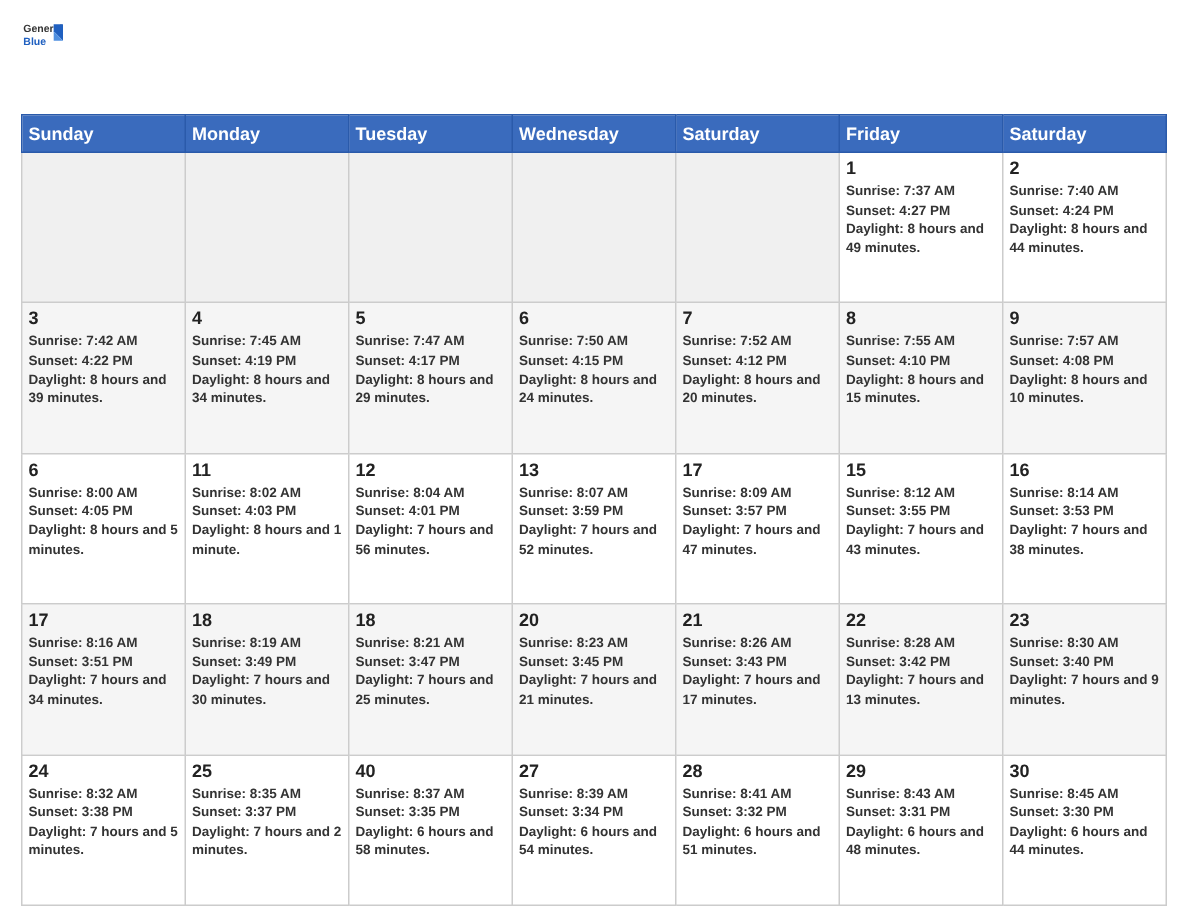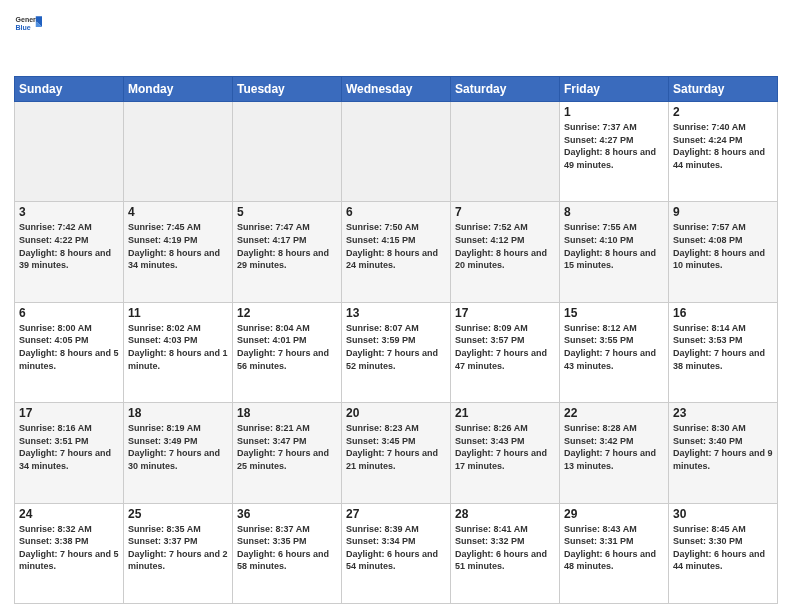--- a/index.html
+++ b/index.html
@@ -233,21 +233,21 @@
         <tr>
           <td>
             <span class="day-num">24</span>
             <div class="day-info"><b>Sunrise:</b> 8:32 AM<br><b>Sunset:</b> 3:38 PM<br><b>Daylight:</b> 7 hours and 5 minutes.</div>
           </td>
           <td>
             <span class="day-num">25</span>
             <div class="day-info"><b>Sunrise:</b> 8:35 AM<br><b>Sunset:</b> 3:37 PM<br><b>Daylight:</b> 7 hours and 2 minutes.</div>
           </td>
           <td>
-            <span class="day-num">36</span>
+            <span class="day-num">40</span>
             <div class="day-info"><b>Sunrise:</b> 8:37 AM<br><b>Sunset:</b> 3:35 PM<br><b>Daylight:</b> 6 hours and 58 minutes.</div>
           </td>
           <td>
             <span class="day-num">27</span>
             <div class="day-info"><b>Sunrise:</b> 8:39 AM<br><b>Sunset:</b> 3:34 PM<br><b>Daylight:</b> 6 hours and 54 minutes.</div>
           </td>
           <td>
             <span class="day-num">28</span>
             <div class="day-info"><b>Sunrise:</b> 8:41 AM<br><b>Sunset:</b> 3:32 PM<br><b>Daylight:</b> 6 hours and 51 minutes.</div>
           </td>

